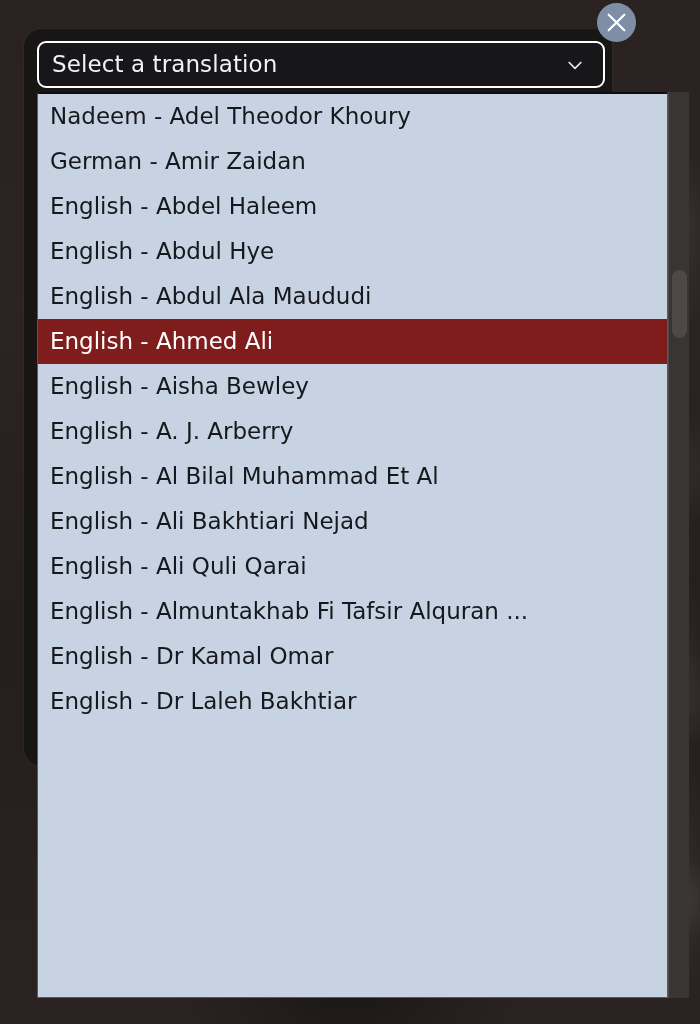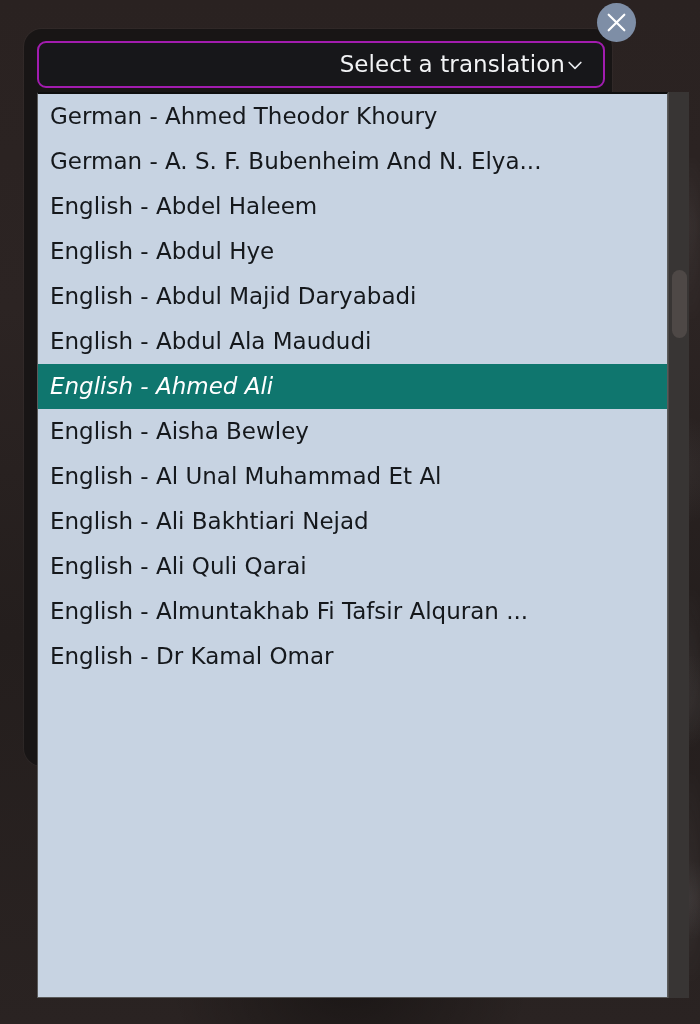--- a/index.html
+++ b/index.html
@@ -69,28 +69,27 @@
     display: flex; align-items: center; justify-content: center;
   }
   .close-button svg { display: block; }
 
   
   .select-control {
     position: absolute;
     left: 37px; top: 41px;
     width: 568px; height: 47px;
     background: #17171a;
-    border: 2px solid #a21caf;
+    border: 2px solid #ffffff;
     border-radius: 9px;
     display: flex;
     align-items: center;
     padding: 0 18px 0 13px;
     z-index: 25;
     cursor: pointer;
-    text-align: right;
   }
   .select-value {
     flex: 1;
     color: #f2f3f5;
     font-size: 23px;
     line-height: 1;
     letter-spacing: .1px;
     white-space: nowrap;
     overflow: hidden;
   }
@@ -113,23 +112,22 @@
     align-items: center;
     padding-left: 12px;
     color: #15181c;
     font-size: 23px;
     line-height: 1;
     white-space: nowrap;
     overflow: hidden;
     cursor: pointer;
   }
   .option-row.selected {
-    background: #0f766e;
+    background: #7f1d1d;
     color: #ffffff;
-    font-style: italic;
   }
 
   
   .dropdown-scrollbar {
     position: absolute;
     top: 92px; left: 668px;
     width: 21px; height: 906px;
     background: #383534;
     border-left: 1px solid #4c4948;
     z-index: 31;
@@ -161,57 +159,60 @@
 
   <div class="select-control">
     <span class="select-value">Select a translation</span>
     <svg class="chevron" width="20" height="20" viewBox="0 0 24 24">
       <path d="M5 9 L12 16 L19 9" stroke="#e8eaee" stroke-width="2" fill="none" stroke-linecap="round" stroke-linejoin="round"></path>
     </svg>
   </div>
 
   <div class="dropdown-list" id="dropdown-list">
       <div class="option-row">
-        <span>German - Ahmed Theodor Khoury</span>
-      </div>
-      <div class="option-row">
-        <span>German - A. S. F. Bubenheim And N. Elya...</span>
+        <span>Nadeem - Adel Theodor Khoury</span>
+      </div>
+      <div class="option-row">
+        <span>German - Amir Zaidan</span>
       </div>
       <div class="option-row">
         <span>English - Abdel Haleem</span>
       </div>
       <div class="option-row">
         <span>English - Abdul Hye</span>
-      </div>
-      <div class="option-row">
-        <span>English - Abdul Majid Daryabadi</span>
       </div>
       <div class="option-row">
         <span>English - Abdul Ala Maududi</span>
       </div>
       <div class="option-row selected">
         <span>English - Ahmed Ali</span>
       </div>
       <div class="option-row">
         <span>English - Aisha Bewley</span>
       </div>
       <div class="option-row">
-        <span>English - Al Unal Muhammad Et Al</span>
+        <span>English - A. J. Arberry</span>
+      </div>
+      <div class="option-row">
+        <span>English - Al Bilal Muhammad Et Al</span>
       </div>
       <div class="option-row">
         <span>English - Ali Bakhtiari Nejad</span>
       </div>
       <div class="option-row">
         <span>English - Ali Quli Qarai</span>
       </div>
       <div class="option-row">
         <span>English - Almuntakhab Fi Tafsir Alquran ...</span>
       </div>
       <div class="option-row">
         <span>English - Dr Kamal Omar</span>
+      </div>
+      <div class="option-row">
+        <span>English - Dr Laleh Bakhtiar</span>
       </div>
     </div>
 
   <div class="dropdown-scrollbar">
     <div class="dropdown-scrollbar-thumb"></div>
   </div>
 
 </div>
 
 </body></html>

